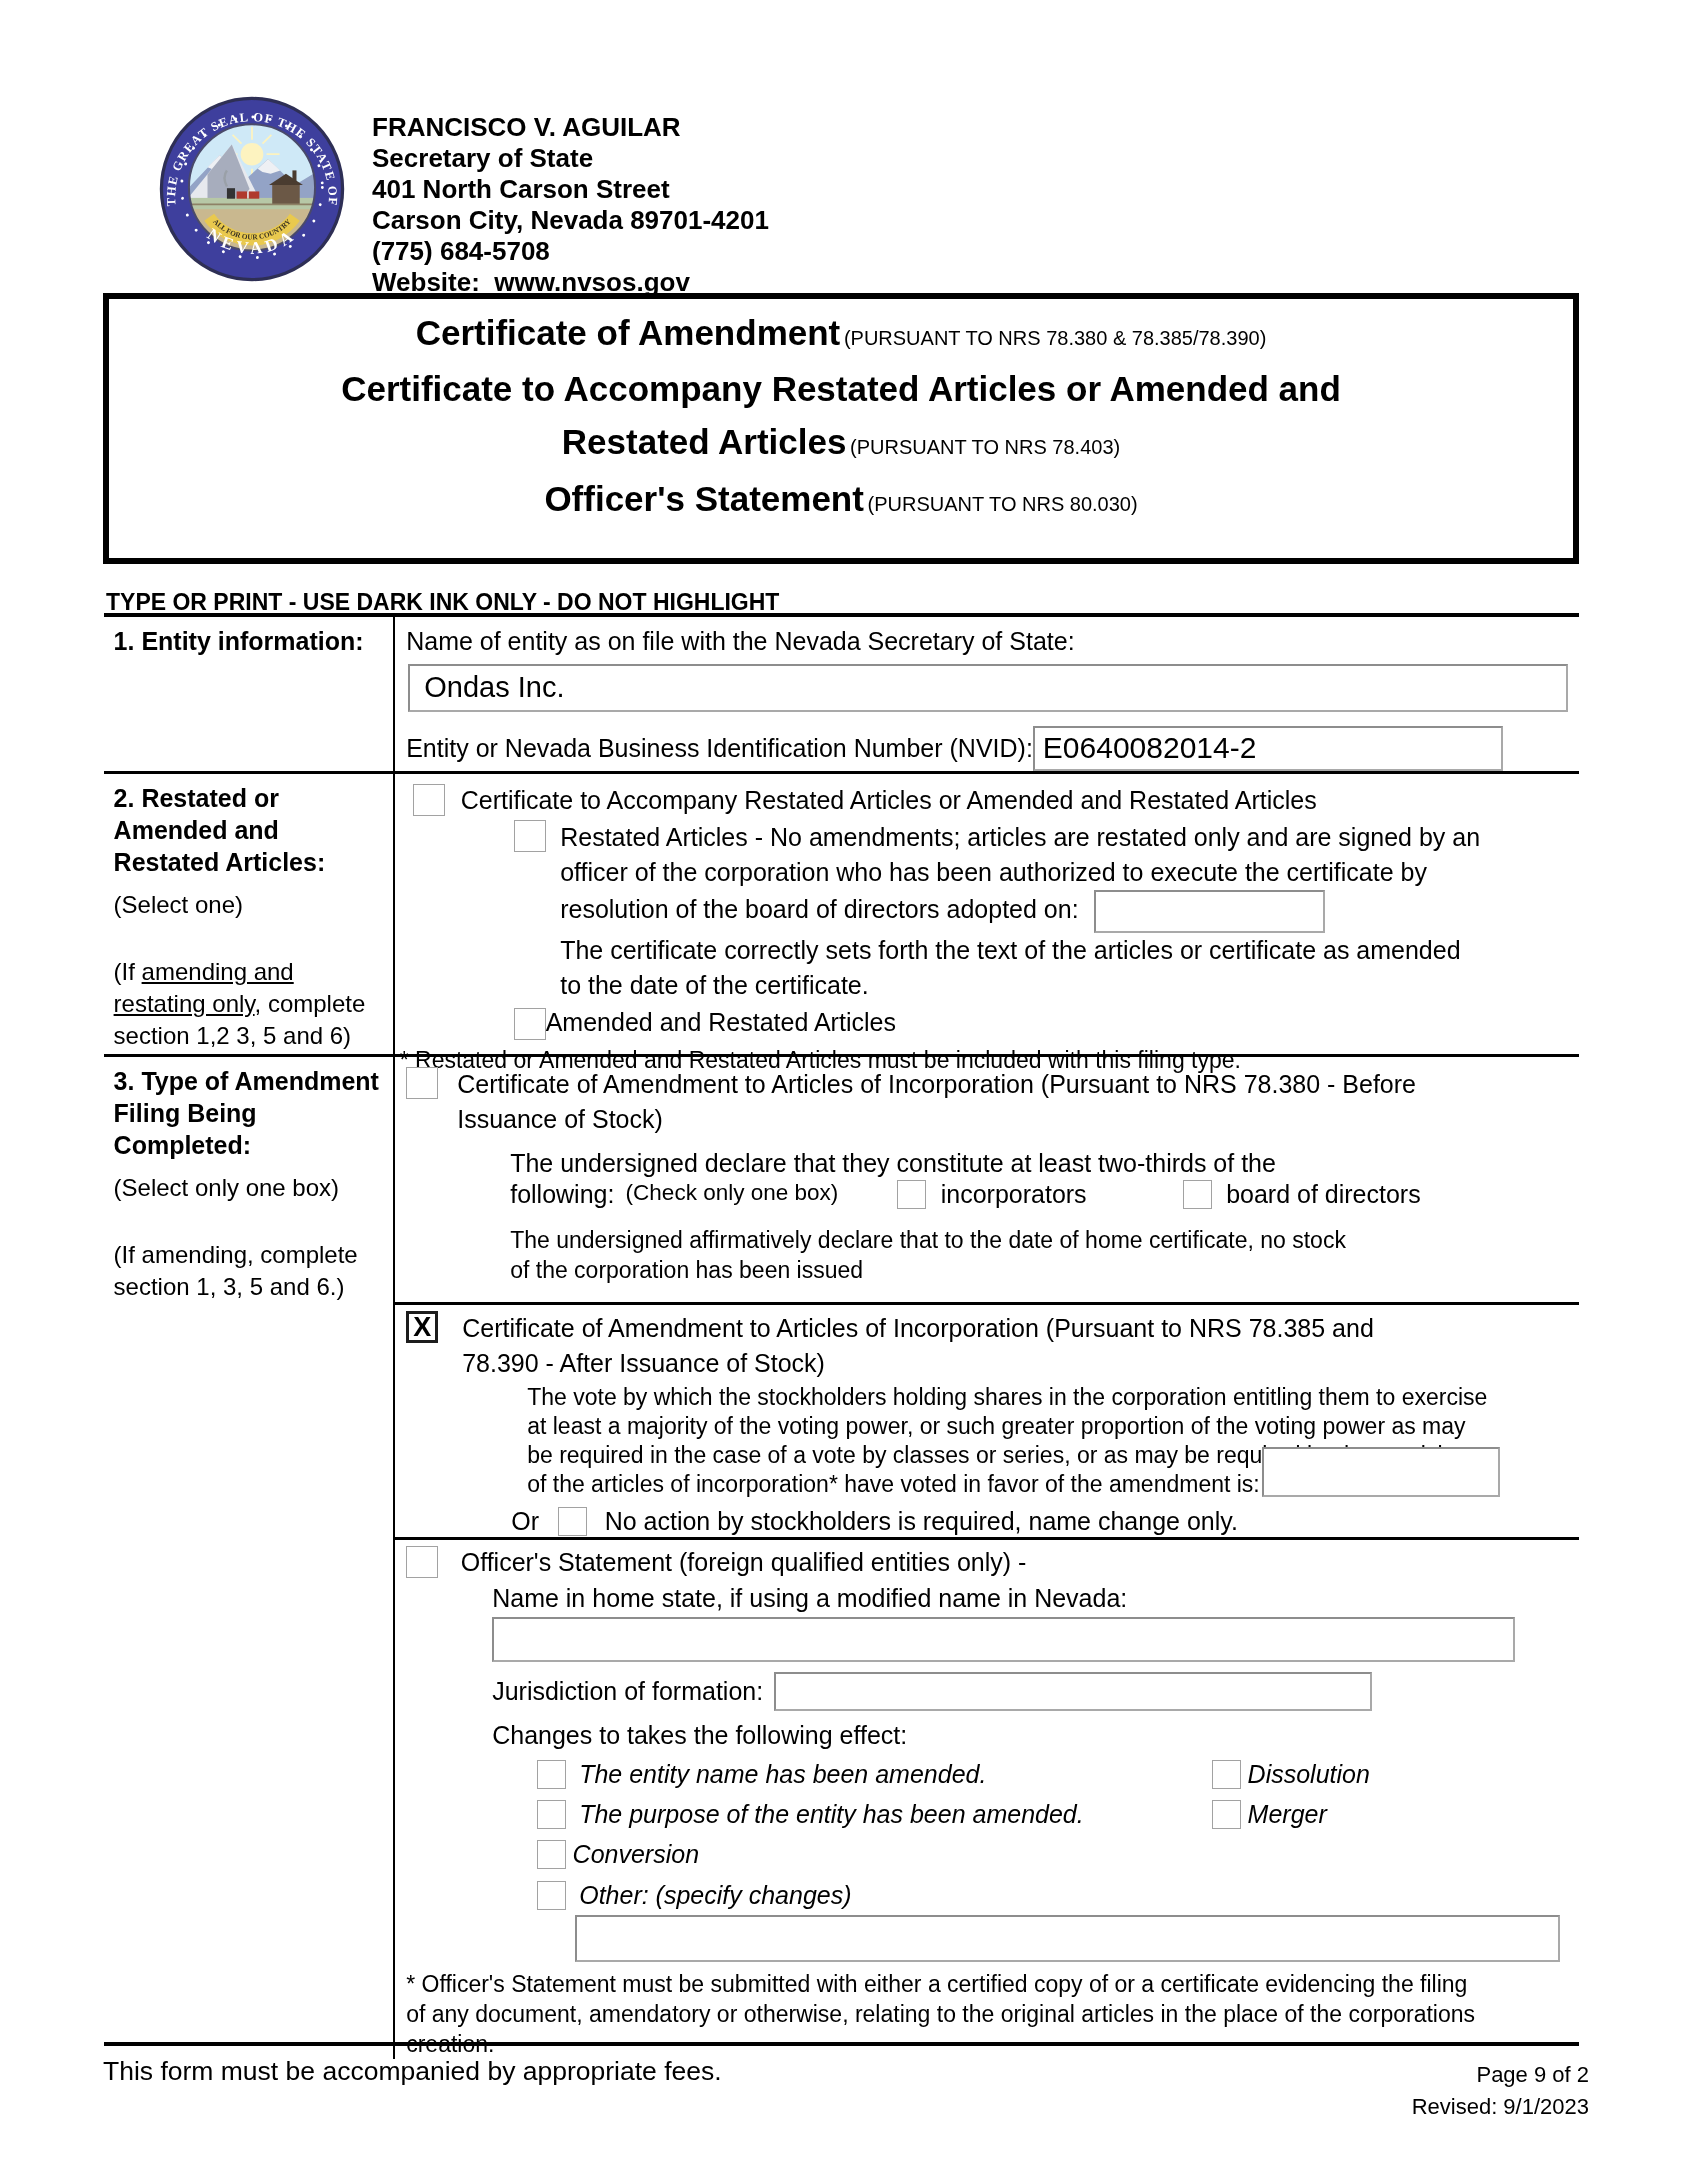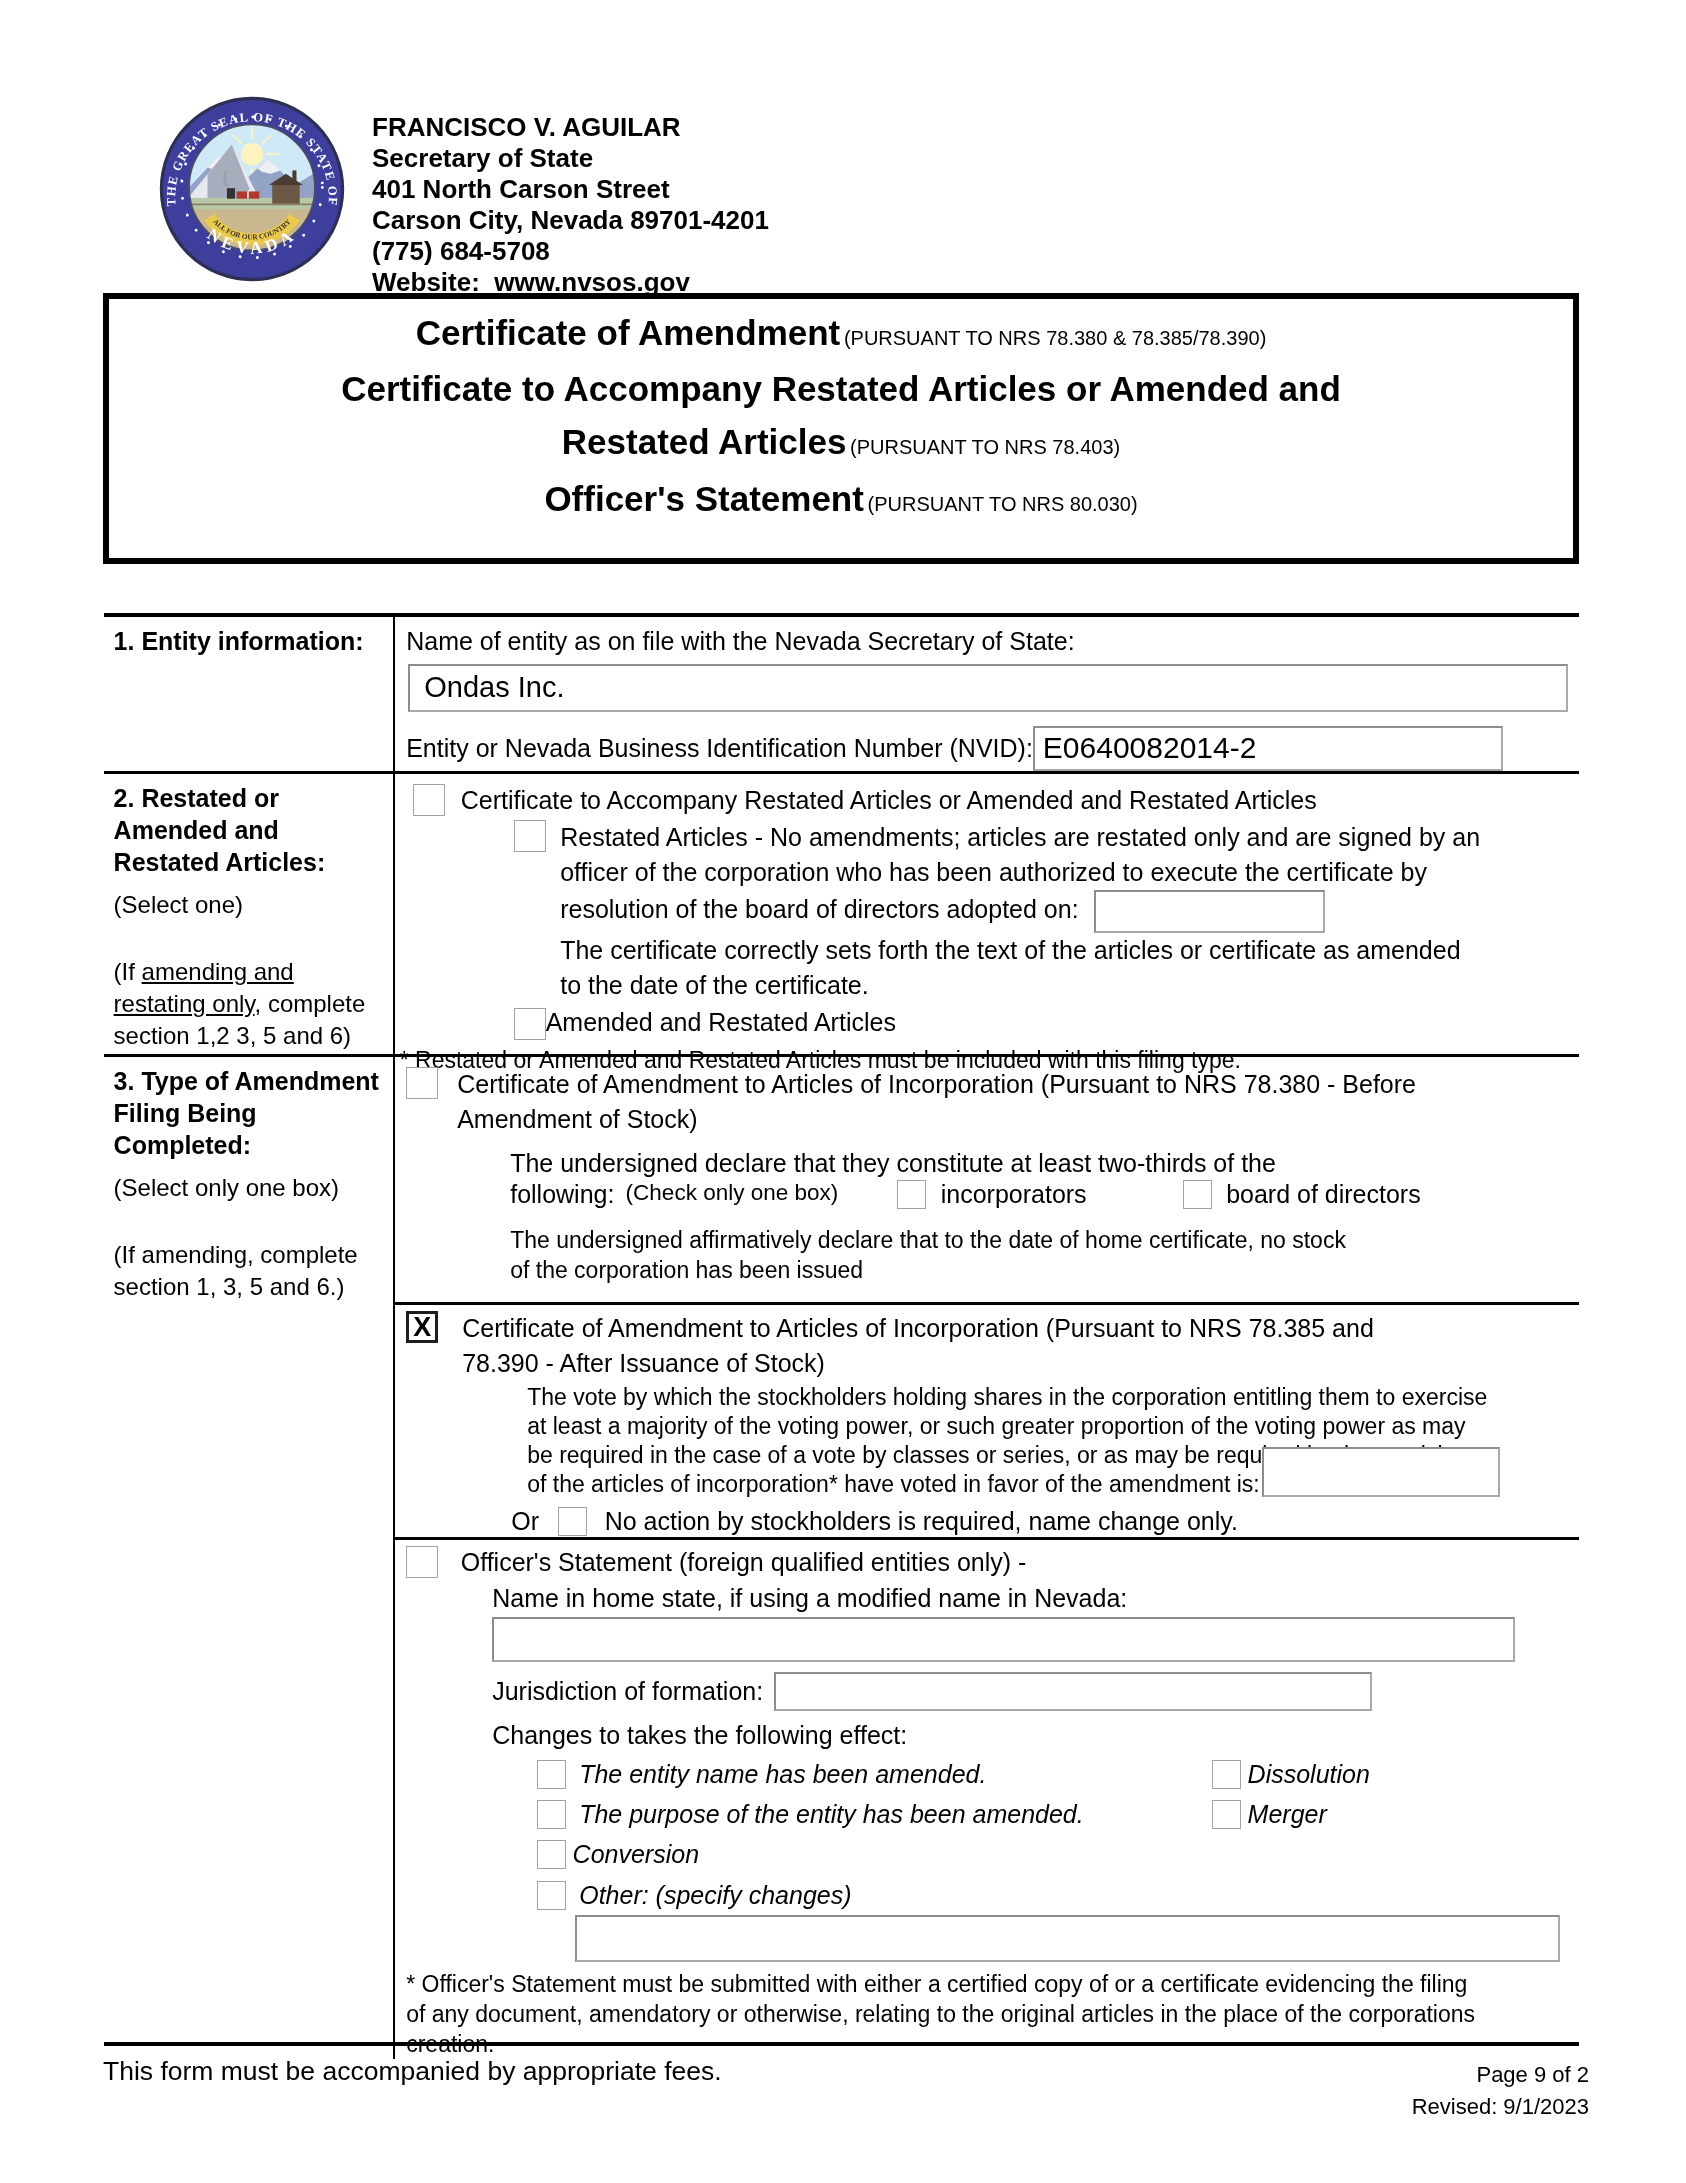--- a/index.html
+++ b/index.html
@@ -188,20 +188,21 @@
       <span class="t-main">Certificate to Accompany Restated Articles or Amended and</span><br>
       <span class="t-main">Restated Articles</span>
       <span class="t-sub">(PURSUANT TO NRS 78.403)</span>
     </div>
     <div class="t-line">
       <span class="t-main">Officer's Statement</span>
       <span class="t-sub">(PURSUANT TO NRS 80.030)</span>
     </div>
   </div>
 
+  <div class="instruction">TYPE OR PRINT - USE DARK INK ONLY - DO NOT HIGHLIGHT</div>
 
   <div class="form-table">
 
     <div class="trow row1">
       <div class="cell-l">
         <div class="sec-label">1.  Entity information:</div>
       </div>
       <div class="cell-r">
         <div class="r1-content">
           <div>Name of entity as on file with the Nevada Secretary of State:</div>
@@ -255,21 +256,21 @@
         <div class="sec-note2">(If amending, complete section 1, 3, 5 and 6.)</div>
       </div>
       <div class="cell-r">
         <div class="r3-right">
 
           <div class="blockA">
             <div class="cbrow">
               <div class="cb"></div>
               <div class="opt-title">
                 <span>Certificate of Amendment to Articles of Incorporation  (Pursuant to NRS 78.380 - Before</span><br>
-                <span>Amendment of Stock)</span>
+                <span>Issuance of Stock)</span>
               </div>
             </div>
             <div class="declare">The undersigned declare that they constitute at least two-thirds of the</div>
             <div class="declare-l2">
               <span>following:</span>
               <span class="checkonly">(Check only one box)</span>
               <span class="cb-sm"></span>
               <span class="opt-word">incorporators</span>
               <span class="cb-sm second"></span>
               <span class="opt-word">board of directors</span>

